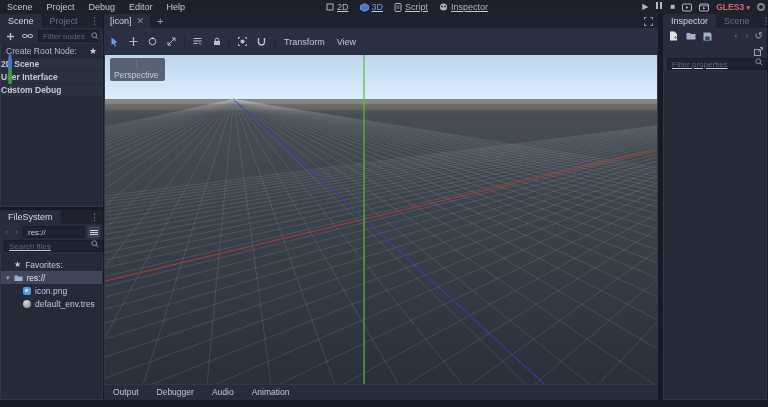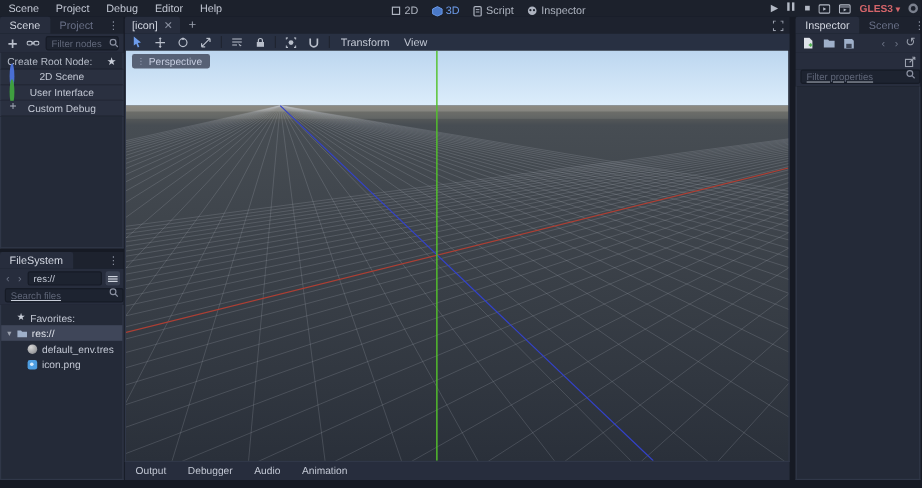--- a/index.html
+++ b/index.html
@@ -4,21 +4,21 @@
 <style>
   * { margin:0; padding:0; box-sizing:border-box; }
   html,body { width:768px; height:407px; overflow:hidden; background:#161a24;
               font-family:"Liberation Sans", sans-serif; color:#c7ccd8; }
   .win { position:relative; width:768px; height:407px; }
 
   
   .menubar { position:absolute; left:0; top:0; width:768px; height:14px; background:#1c212c;
              display:flex; align-items:center; font-size:9px; color:#c3c8d4; }
   .menubar .menu { padding:0 7px; height:14px; line-height:14px; cursor:default; }
-  .workspaces { position:absolute; left:326px; top:0; height:14px; display:flex; align-items:flex-end; gap:11px; }
+  .workspaces { position:absolute; left:326px; top:0; height:14px; display:flex; align-items:center; gap:11px;text-decoration:underline; }
   .ws { display:flex; align-items:center; gap:3px; font-size:9px; color:#aeb4c0; }
   .ws.active { color:#6d9ceb; }
   .runbar { position:absolute; right:3px; top:0; height:14px; display:flex; align-items:center; gap:7px; }
   .runicon { font-size:8px; color:#b3b9c5; line-height:14px; }
   .pausebars span { display:inline-block; width:2px; height:7px; background:#b3b9c5; margin:0 1px; }
   .gles { font-size:8.5px; font-weight:bold; color:#d5656a; }
   .gles .caret { font-size:7px; color:#d5656a; }
   .spinner { width:8px; height:8px; border:2px solid #8b919f; border-radius:50%; opacity:.85; }
 
   
@@ -39,21 +39,21 @@
   
   #scene-dock { left:0; width:103px; height:193px; }
   .hdr-row { height:14px; background:#242a38; border:1px solid #303748; border-top:none; border-bottom:1px solid #1f2430;
              display:flex; align-items:center; font-size:8.5px; color:#b6bcc8; padding:0 5px; flex:0 0 auto; }
   .hdr-row .star { margin-left:auto; color:#c9ced9; font-size:9px; }
   .opt-row { height:13px; background:#2a3040; border-left:1px solid #303748; border-right:1px solid #303748;
              border-bottom:1px solid #232836; position:relative; display:flex; align-items:center; flex:0 0 auto; }
   .opt-row .nicon { position:absolute; left:7px; }
   .ring { width:5px; height:5px; border-radius:50%; border:2px solid #888; }
   .plusg { color:#a6acb9; font-size:10px; line-height:10px; }
-  .opt-label { width:100%; text-align:center; font-size:8.5px; color:#c3c8d4; }
+  .opt-label { width:100%; text-align:left; font-size:8.5px; color:#c3c8d4;font-weight:bold; }
 
   
   #fs-dock { left:0; top:210px; width:103px; height:190px; }
   .navrow { height:16px; background:#272d3d; display:flex; align-items:center; padding:0 3px; gap:3px; flex:0 0 auto; }
   .navarrow { color:#6d7486; font-size:9px; padding:0 2px; }
   .pathbox { flex:1; min-width:0; height:12px; background:#1d2330; border:1px solid #161b26; border-radius:2px;
              font-size:8px; color:#c3c8d4; padding:0 4px; outline:none; font-family:"Liberation Sans",sans-serif; }
   .viewtoggle { width:12px; height:12px; background:#3a4152; border-radius:2px; display:flex; flex-direction:column;
                 justify-content:center; gap:1px; padding:2px; }
   .viewtoggle i { display:block; height:1px; background:#cfd4de; }
@@ -66,28 +66,28 @@
   .imgicon:after { content:""; position:absolute; left:2px; top:2px; width:3px; height:3px; border-radius:50%; background:#d9ecfb; }
 
   
   #center { position:absolute; left:104px; top:14px; width:554px; height:386px; display:flex; flex-direction:column; }
   #scene-tabs { height:14px; background:#1d222e; display:flex; align-items:center; font-size:9px; }
   .scenetab { background:#272d3d; height:14px; display:flex; align-items:center; gap:5px; padding:0 6px;
               color:#d3d7e1; border-radius:2px 2px 0 0; }
   .closex { color:#8a90a0; font-size:9px; }
   .addtab { color:#9aa0ad; font-size:11px; padding:0 7px; }
   .dfree { margin-left:auto; padding:0 5px; }
-  #vp-toolbar { height:14px; background:#283042; display:flex; align-items:center; padding:0 4px; gap:6px;
+  #vp-toolbar { height:27px; background:#283042; display:flex; align-items:center; padding:0 4px; gap:6px;
                 font-size:9px; color:#c3c8d4; }
   .vsep { width:1px; height:10px; background:#1f2430; }
   .menu-txt { padding:0 3px; }
   .viewport { position:relative; flex:1; border:1px solid #303748; border-top:none; background:#2a303a; }
   .viewport svg { position:absolute; inset:0; width:100%; height:100%; }
   .persp { position:absolute; left:5px; top:3px; background:rgba(56,63,82,0.78); border-radius:2px;
-           display:flex; align-items:center; gap:3px; padding:1px 7px 1px 4px; font-size:8.5px; color:#c6cde0; }
+           display:flex; align-items:center; gap:3px; padding:1px 7px 1px 4px; font-size:8.5px; color:#c6cde0;flex-direction:column; }
   .persp .pd { color:#9aa2b8; font-size:7px; }
   #bottom-bar { height:15px; background:#272d3d; display:flex; align-items:center; font-size:8.5px; color:#c3c8d4; }
   #bottom-bar .bbtn { padding:0 9px; height:15px; line-height:15px; }
 
   
   #insp-dock { left:663px; width:104px; height:386px; }
   .insp-row2 { height:14px; background:#272d3d; display:flex; align-items:center; justify-content:flex-end;
                padding:0 4px; flex:0 0 auto; }
   .histspan { color:#9aa0ad; font-size:10px; line-height:10px; }
 </style>
@@ -241,26 +241,26 @@
       <div class="trow sel" style="padding-left:5px">
         <span style="color:#9aa0ad;font-size:7px">▾</span>
         <span>
             <svg width="9" height="8">
               <path d="M0.5 1.5 h3 l1 1 h4 v4.5 h-8 Z" fill="#9fb0ca"></path>
             </svg>
           </span>
         <span>res://</span>
       </div>
       <div class="trow" style="padding-left:22px">
+        <span class="imgicon"></span>
+        <span>icon.png</span>
+      </div>
+      <div class="trow" style="padding-left:22px">
         <span class="sphere"></span>
         <span>default_env.tres</span>
-      </div>
-      <div class="trow" style="padding-left:22px">
-        <span class="imgicon"></span>
-        <span>icon.png</span>
       </div>
     </div>
   </div>
 
   <div id="center">
     <div id="scene-tabs">
       <div class="scenetab">
         <span>[icon]</span>
         <span class="closex">✕</span>
       </div>

